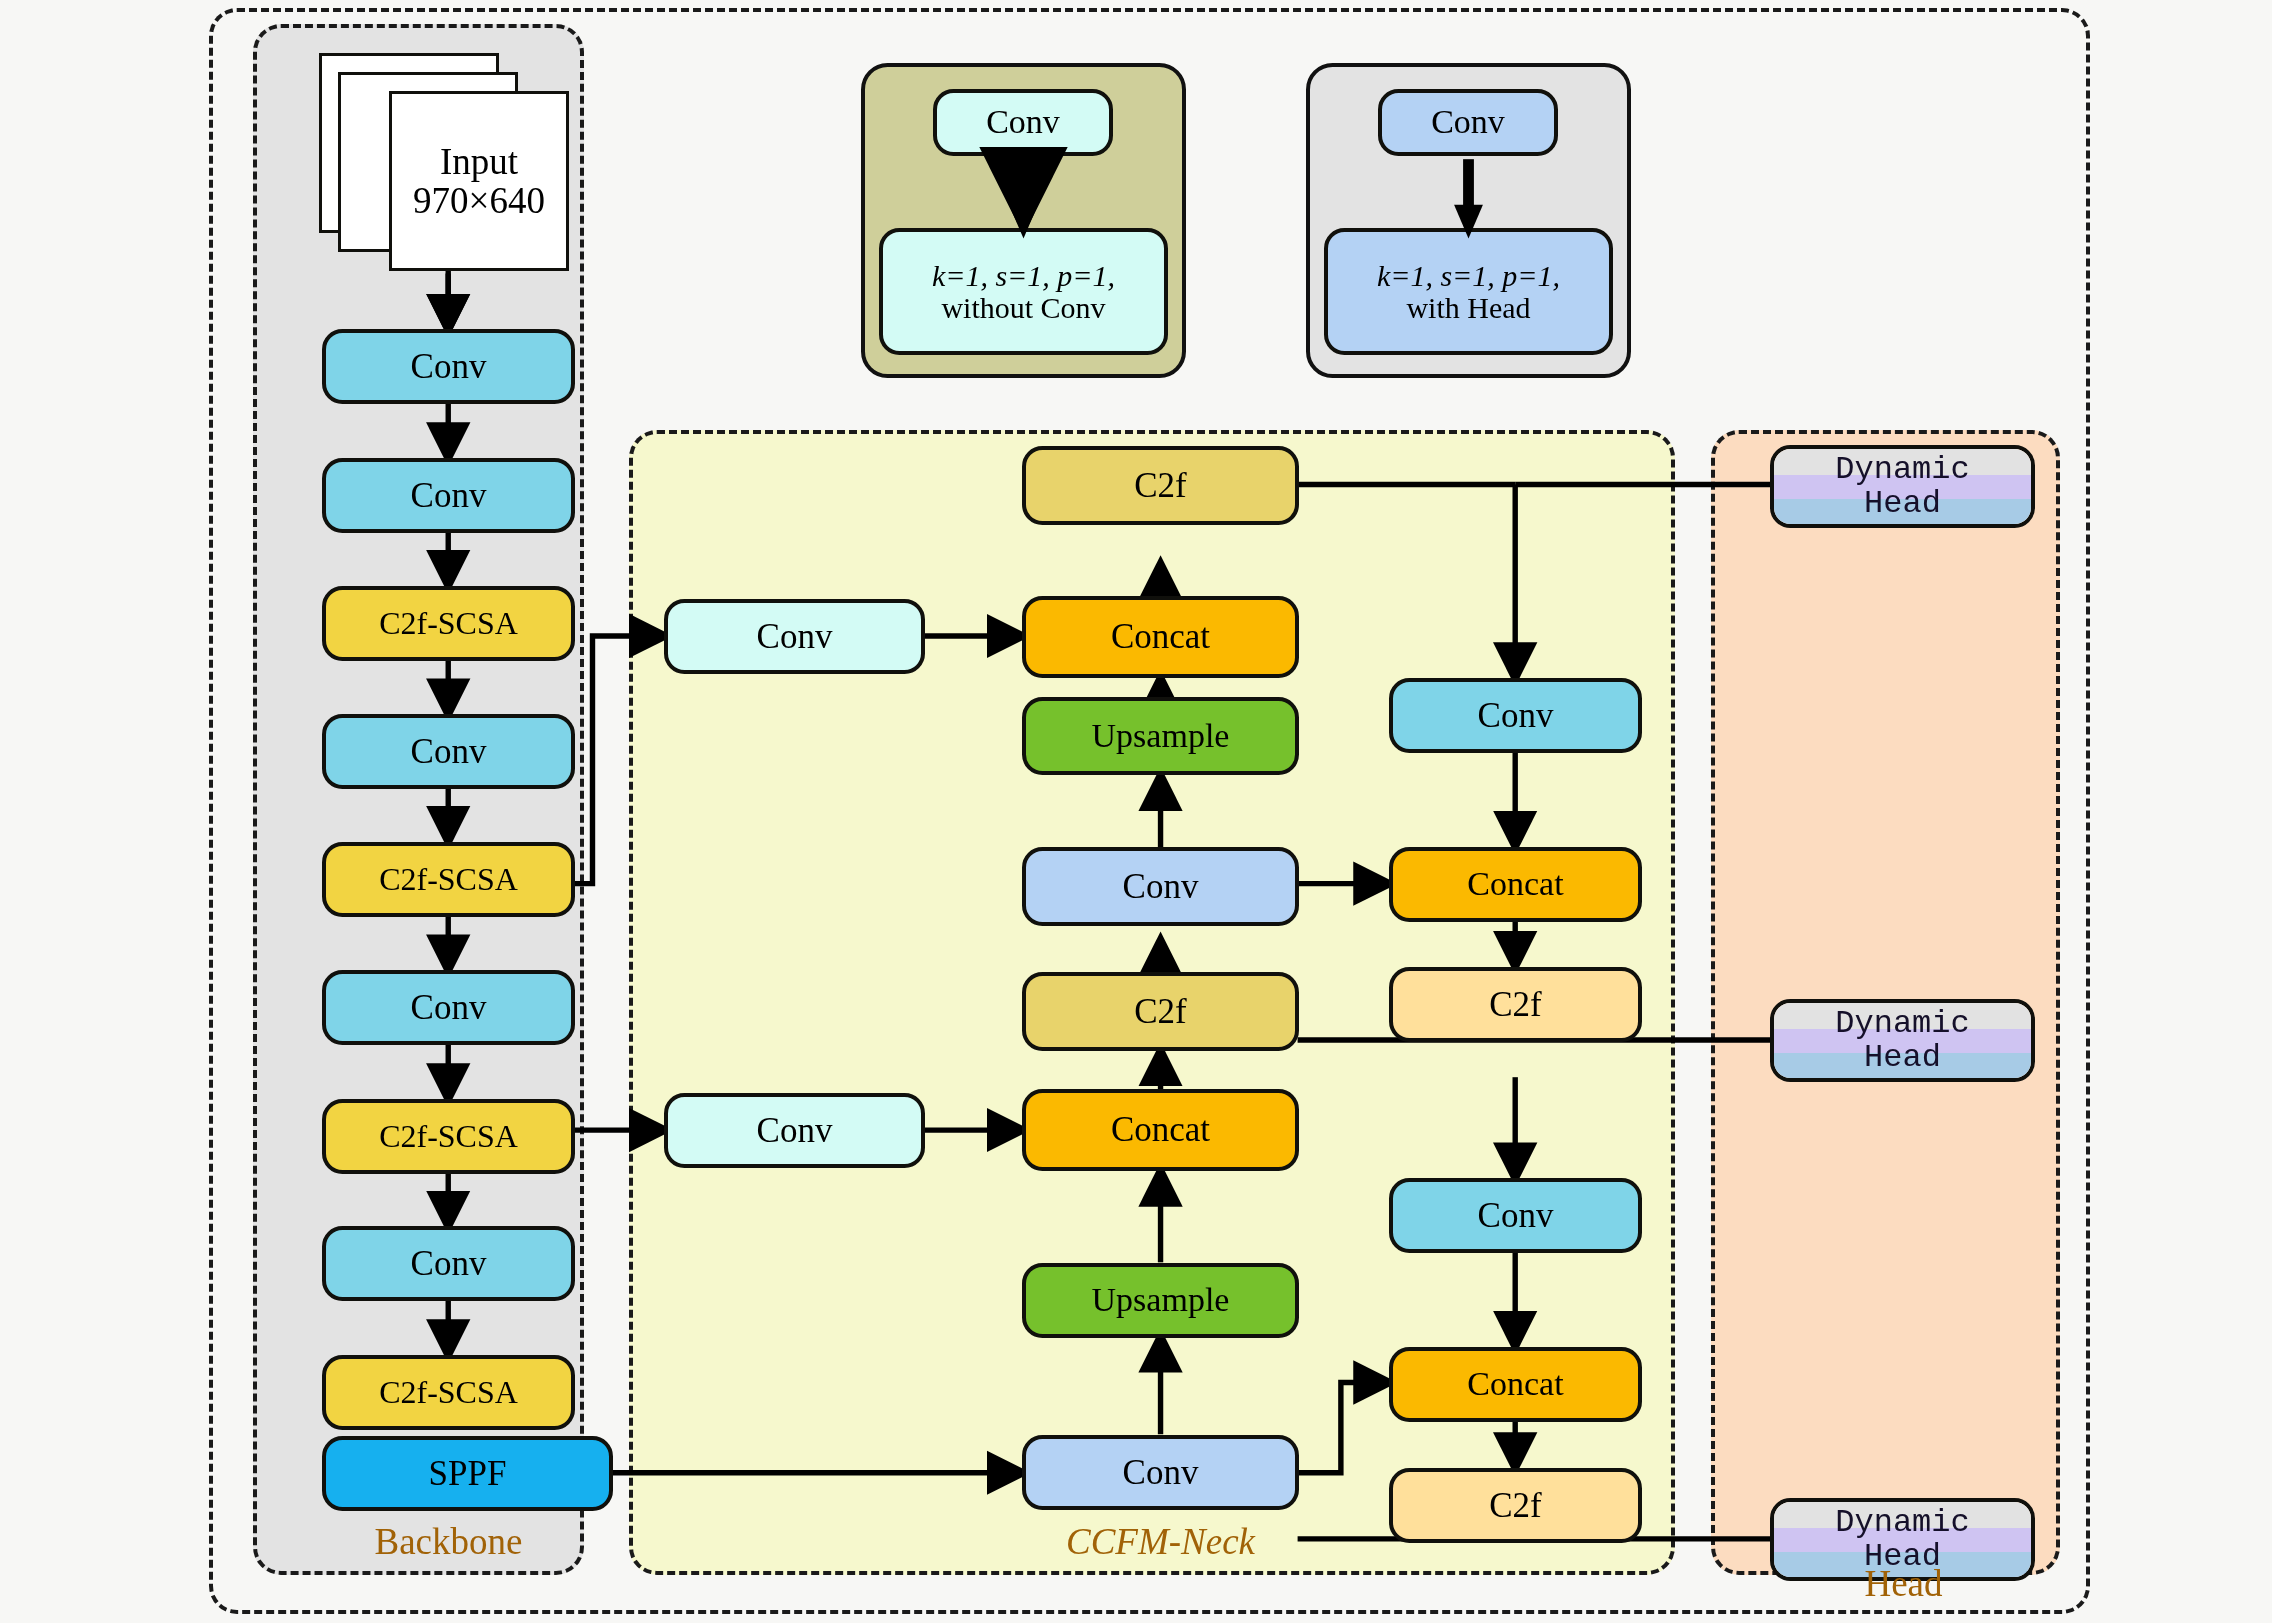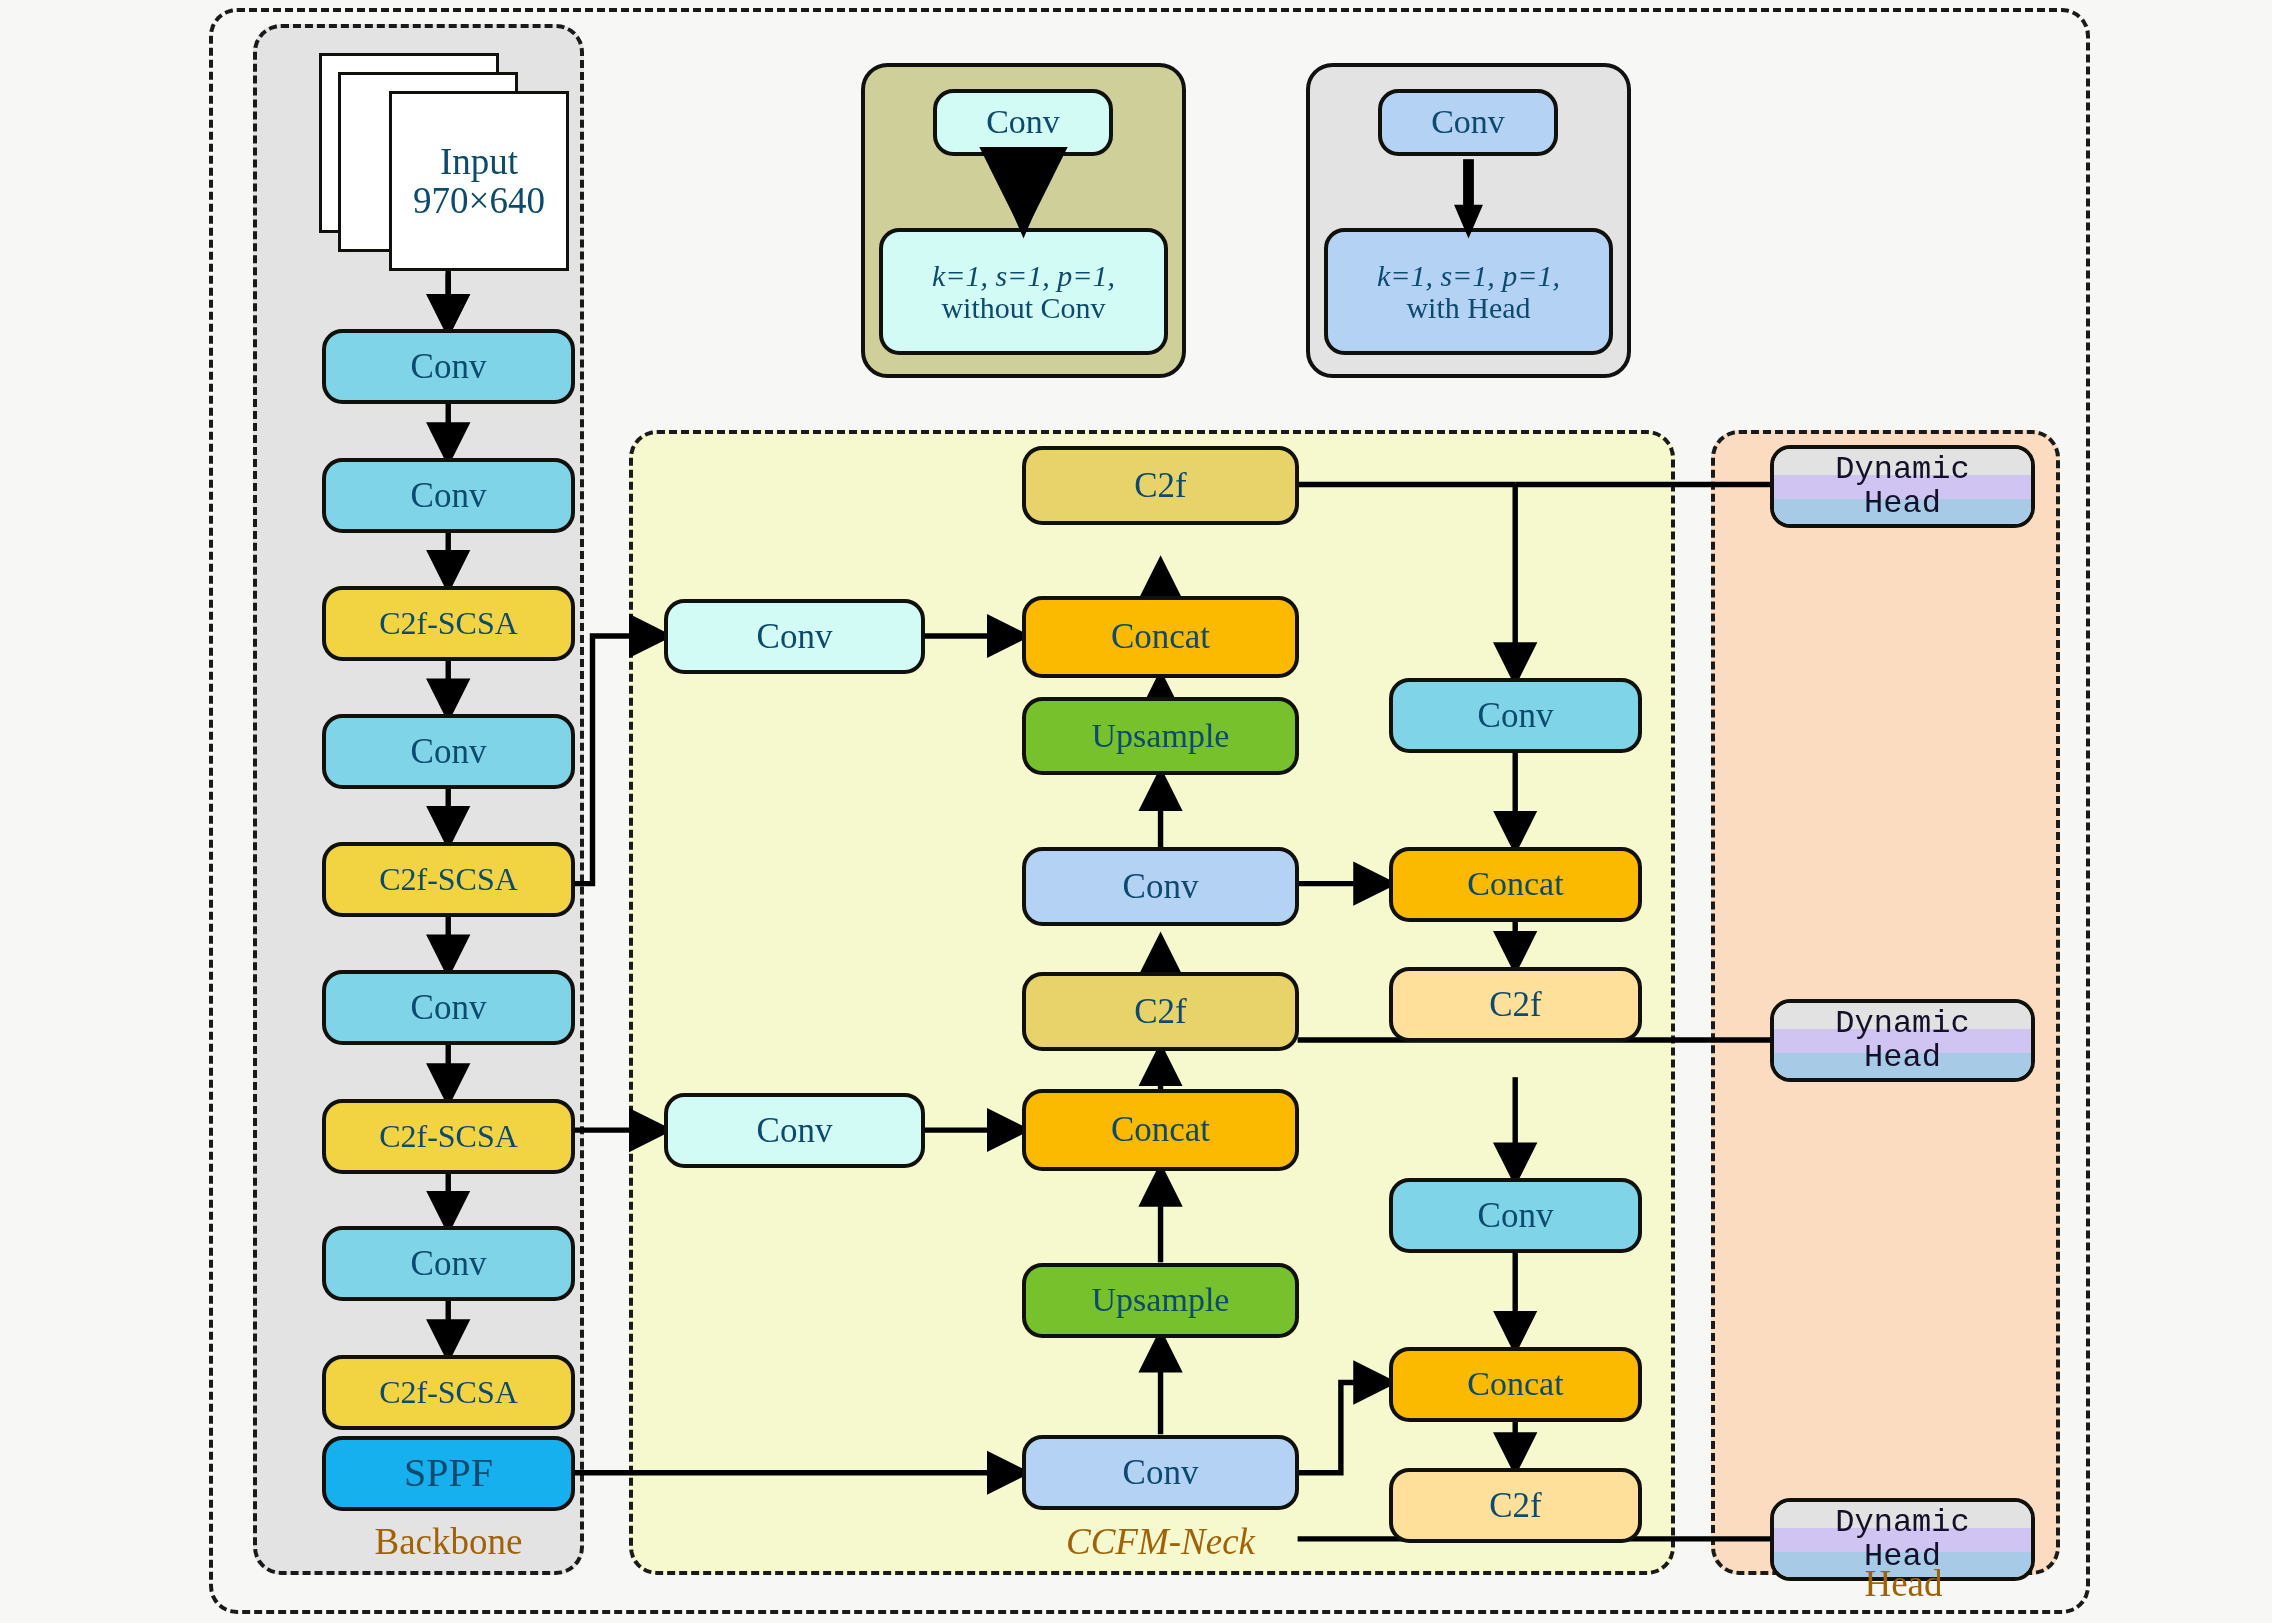--- a/index.html
+++ b/index.html
@@ -12,21 +12,21 @@
   .panel.neck{background:#f6f8cd;}
   .panel.head{background:#fcdcc0;}
   .panel.outer{background:transparent;}
 
   .legend{position:absolute;box-sizing:border-box;border:4.2px solid #111;border-radius:26.5px;}
   .legend.l1{background:#cfcf9a;}
   .legend.l2{background:#e3e3e3;}
 
   .node{position:absolute;box-sizing:border-box;border:4.2px solid #10100c;
         display:flex;align-items:center;justify-content:center;text-align:right;
-        color:#0c4a6e;line-height:1.06;}
+        color:#000000;line-height:1.06;}
   .node.r{border-radius:20.4px;}
   .node.sq{border-radius:0;border-width:3.6px;}
 
   .plain{position:absolute;text-align:center;color:#a16207;}
 
   .dh{position:absolute;box-sizing:border-box;border:4.2px solid #10100c;border-radius:20.4px;
       overflow:hidden;}
   .dh .bands{position:absolute;inset:0;}
   .dh .b1{position:absolute;left:0;right:0;top:0;height:34%;background:#e2e2e2;}
   .dh .b2{position:absolute;left:0;right:0;top:34%;height:33%;background:#cfc4f2;}
@@ -147,21 +147,21 @@
     </div>
 
   <div class="node r" style="left:322px;top:1226px;width:253px;height:75px;background:#7fd4e8;font-size:35px;">
     <span>Conv</span>
     </div>
 
   <div class="node r" style="left:322px;top:1355px;width:253px;height:75px;background:#f2d442;font-size:32px;">
     <span>C2f-SCSA</span>
     </div>
 
-  <div class="node r" style="left:322px;top:1436px;width:253px;height:75px;background:#16b0ef;font-size:40px;">
+  <div class="node r" style="left:322px;top:1436px;width:291px;height:75px;background:#16b0ef;font-size:35px;">
     <span>SPPF</span>
     </div>
 
   <div class="plain" style="left:283px;top:1520px;width:331px;font-size:37px;">Backbone</div>
 
   <div class="legend l1" style="left:861px;top:63px;width:325px;height:315px;"></div>
   <div class="node r" style="left:933px;top:89px;width:180px;height:67px;background:#d3fbf5;font-size:34px;">
     <span>Conv</span>
     </div>
   <div class="node r" style="left:879px;top:228px;width:289px;height:127px;background:#d3fbf5;

